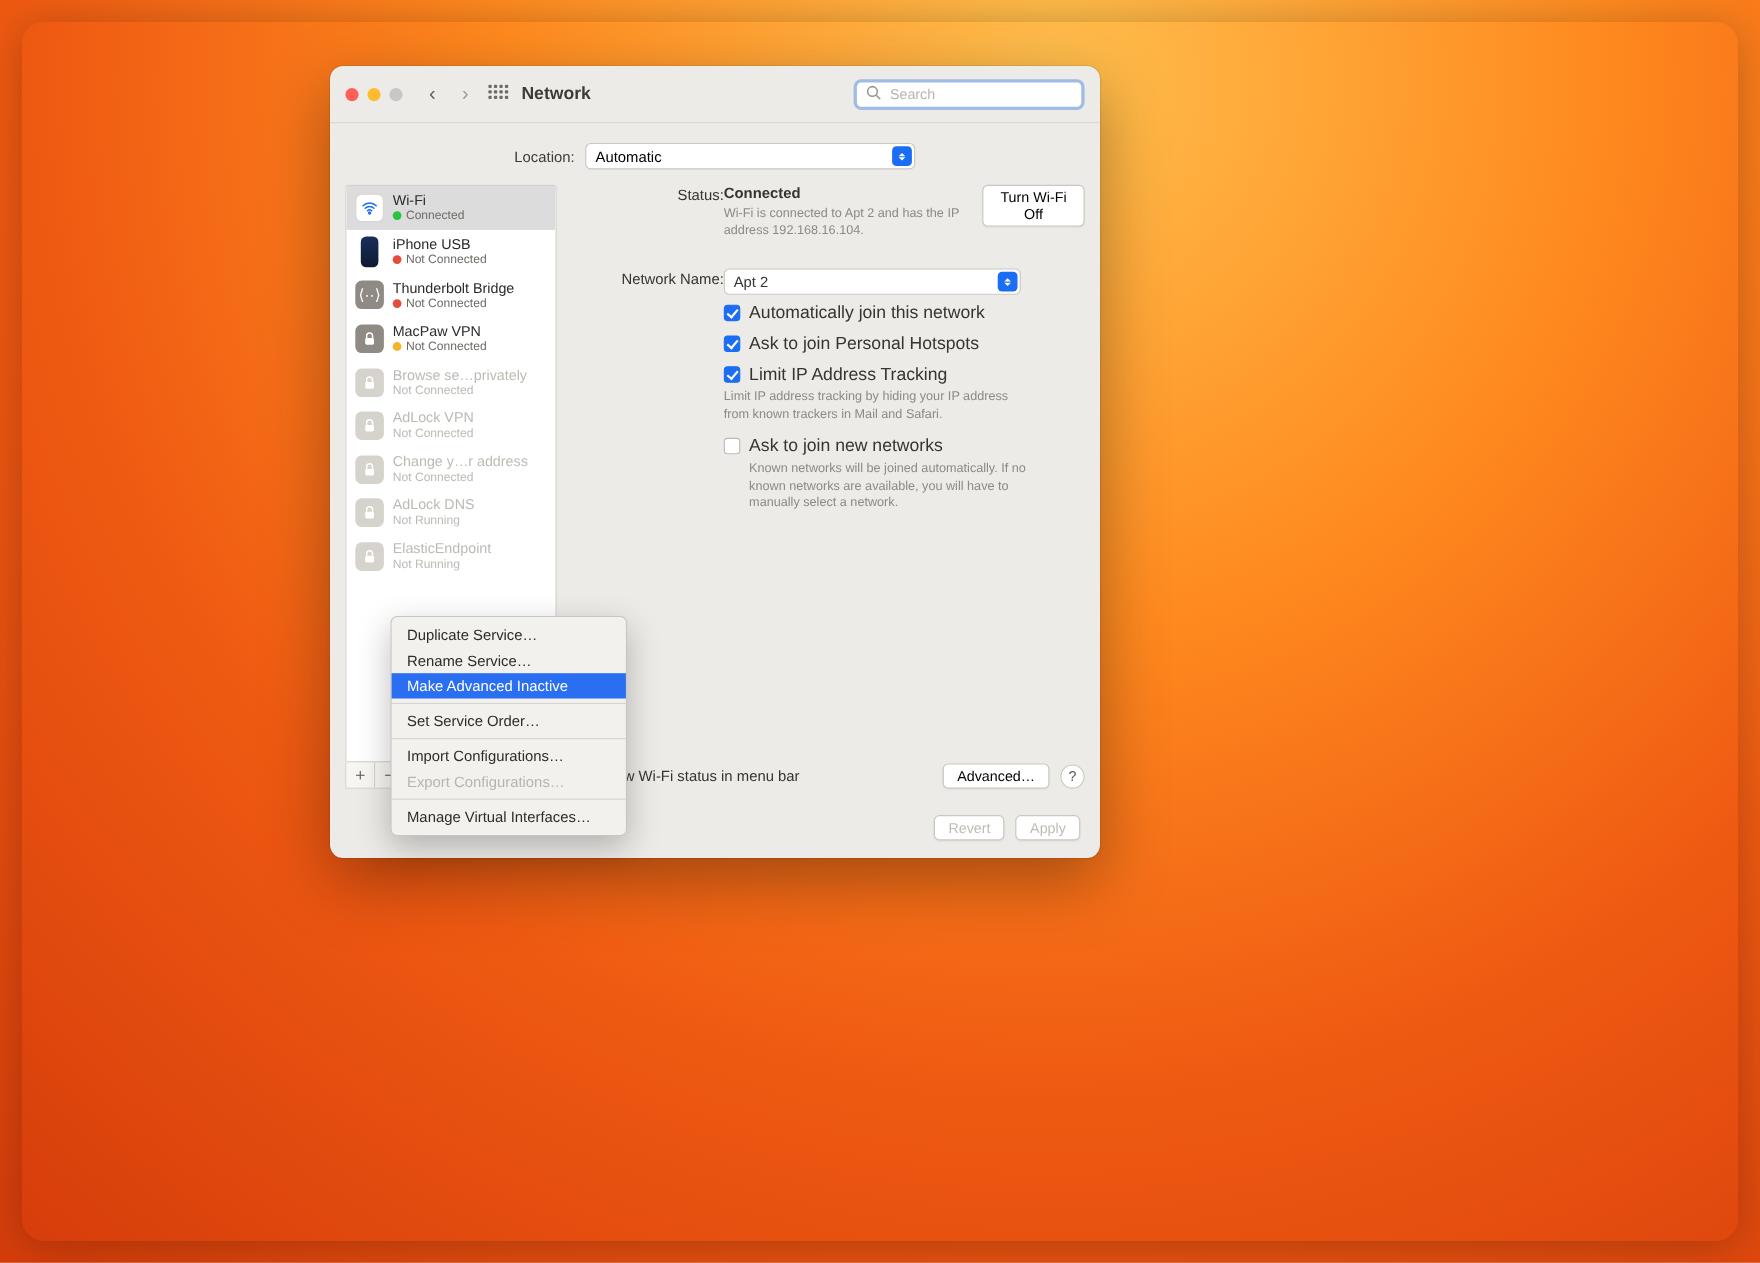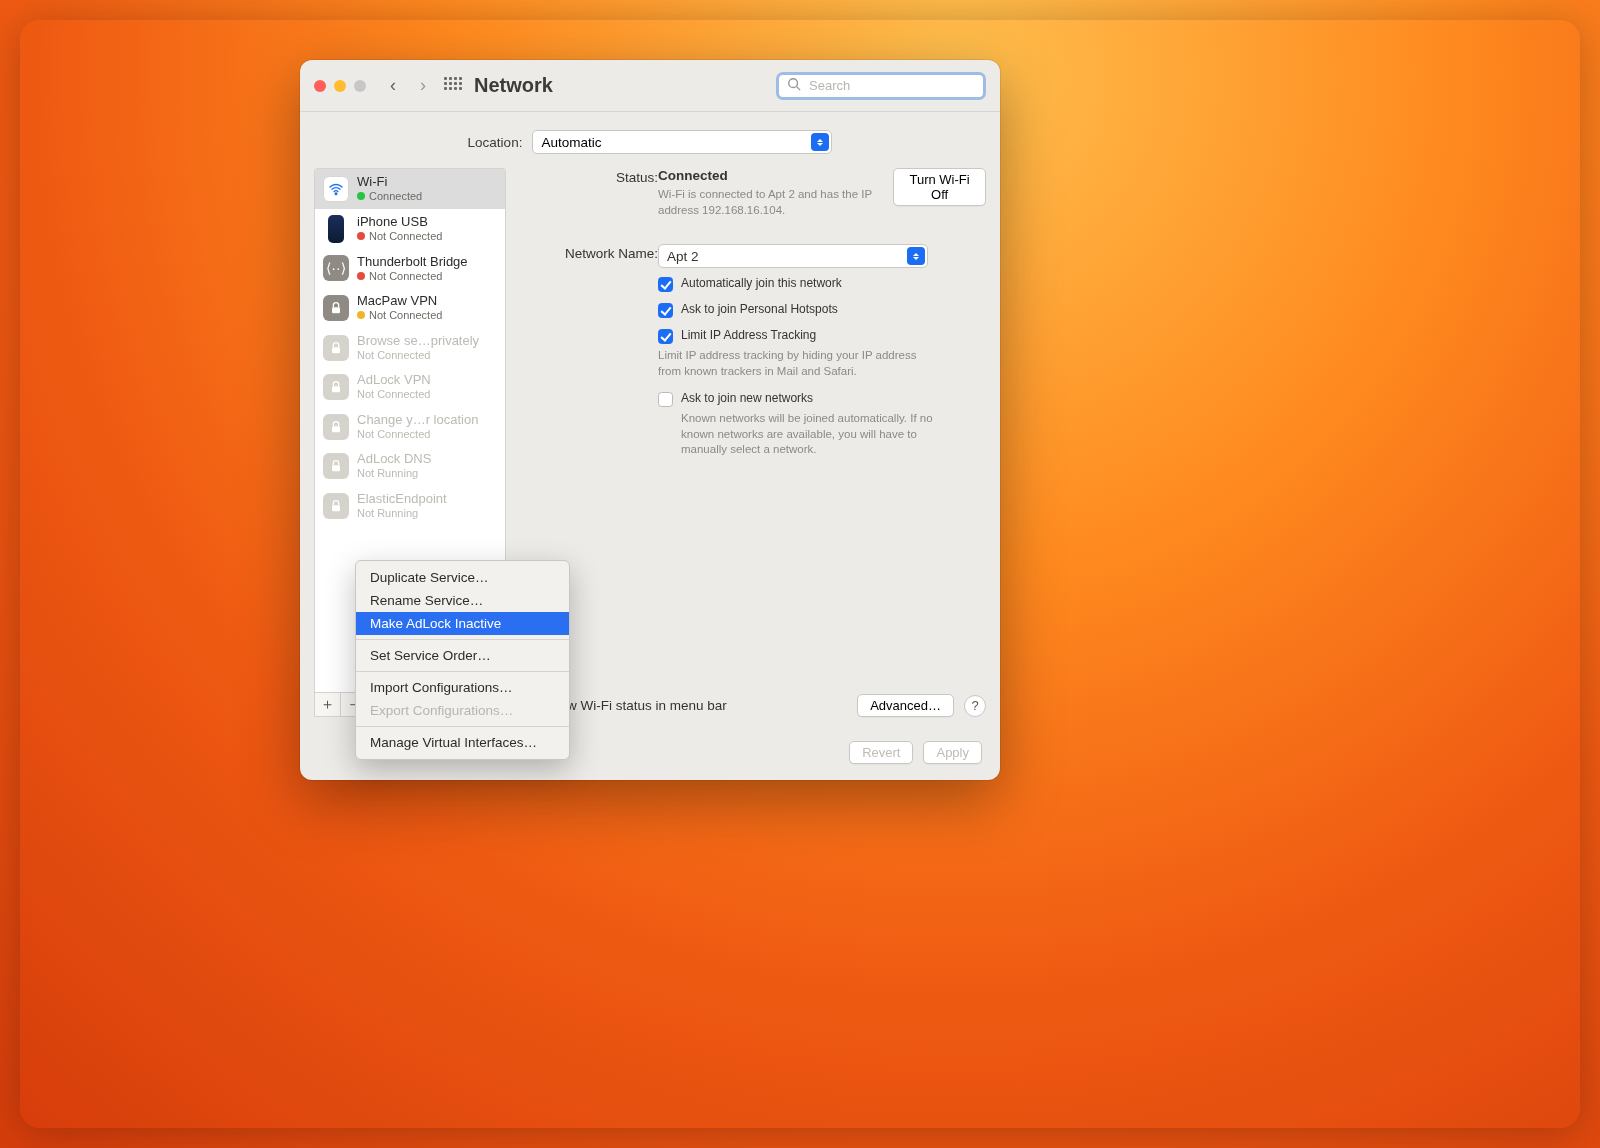--- a/index.html
+++ b/index.html
@@ -30,21 +30,21 @@
     height:52px; display:flex; align-items:center; gap:12px; padding:0 14px;
     border-bottom:1px solid #d8d6d2;
   }
   .traffic { display:flex; gap:8px; margin-right:6px; }
   .tl { width:12px; height:12px; border-radius:50%; }
   .tl.red{background:#ff5f57;} .tl.yellow{background:#febc2e;} .tl.green{background:#c7c7c7;}
   .nav-arrow { width:18px; text-align:center; color:#9d9a95; font-size:18px; }
   .nav-arrow.active{ color:#5e5c58; }
   .grid-icon { width:18px; height:18px; display:grid; grid-template-columns:repeat(4,3px); grid-template-rows:repeat(3,3px); gap:2px; }
   .grid-icon span{ background:#6d6a65; border-radius:1px; }
-  .title { font-size:20px; font-weight:600; color:#3c3b39; }
+  .title { font-size:16px; font-weight:600; color:#3c3b39; }
   .spacer { flex:1; }
   .search {
     width:210px; height:28px; border:3px solid #9fbce5; border-radius:7px; background:#fff;
     display:flex; align-items:center; padding:0 8px; gap:6px;
   }
   .search .mag { color:#9b9892; font-size:14px; }
   .search input { border:none; outline:none; width:100%; font-size:13px; color:#b91c1c; background:transparent; }
   .search input::placeholder{color:#b8b5af;}
 
   
@@ -96,21 +96,21 @@
   .status-row .bold{ font-weight:700; }
   .turn-off{ background:#fff; border:1px solid #c9c7c2; border-radius:5px; padding:3px 12px; font-size:13px; box-shadow:0 1px 1px rgba(0,0,0,0.04); }
   .status-row .status-flex{ display:flex; align-items:flex-start; justify-content:space-between; gap:12px; }
   .desc{ font-size:11.5px; color:#8d8a83; line-height:1.35; margin-top:4px; max-width:270px; }
 
   .net-select{ width:270px; height:24px; background:#fff; border:1px solid #c9c7c2; border-radius:5px; display:flex; align-items:center; justify-content:space-between; padding:0 2px 0 8px; }
   .net-select .chev{ width:18px; height:18px; background:#1b6ef3; border-radius:4px; display:flex; flex-direction:column; align-items:center; justify-content:center; }
   .net-select .chev::before{content:"";border-left:3.5px solid transparent;border-right:3.5px solid transparent;border-bottom:3.5px solid white;margin-bottom:1px;}
   .net-select .chev::after{content:"";border-left:3.5px solid transparent;border-right:3.5px solid transparent;border-top:3.5px solid white;}
 
-  .check-row{ display:flex; gap:8px; align-items:flex-start; margin-bottom:10px; font-size:12px; }
+  .check-row{ display:flex; gap:8px; align-items:flex-start; margin-bottom:10px; font-size:16px; }
   .cb{ width:15px; height:15px; border-radius:3.5px; border:1px solid #bdbab3; background:#fff; flex-shrink:0; margin-top:1px; position:relative; }
   .cb.checked{ background:#1b6ef3; border-color:#1b6ef3; }
   .cb.checked::after{ content:""; position:absolute; left:4px; top:1px; width:4px; height:8px; border:solid #fff; border-width:0 2px 2px 0; transform:rotate(40deg); }
 
   .bottom-bar{ margin-top:auto; display:flex; align-items:center; gap:10px; padding-top:10px; }
   .btn{ background:#fff; border:1px solid #c9c7c2; border-radius:5px; padding:3px 12px; font-size:13px; box-shadow:0 1px 1px rgba(0,0,0,0.04); }
   .help{ width:22px; height:22px; border-radius:11px; background:#fff; border:1px solid #c9c7c2; display:flex; align-items:center; justify-content:center; font-size:13px; color:#555; }
 
   .window-footer{ display:flex; justify-content:flex-end; gap:10px; padding:10px 18px 16px;margin-left:19px; }
   .window-footer .btn{ color:#bfbcb4; }
@@ -270,21 +270,21 @@
           </div>
 
           <div class="svc dim">
             <div class="svc-icon dim">
               <svg viewBox="0 0 24 24" fill="#fff">
                   <rect x="6" y="11" width="12" height="9" rx="2"></rect>
                   <path d="M8 11V8a4 4 0 1 1 8 0v3" fill="none" stroke="#fff" stroke-width="2"></path>
                 </svg>
             </div>
             <div class="svc-text">
-              <div class="svc-name">Change y…r location</div>
+              <div class="svc-name">Change y…r address</div>
               <div class="svc-status">
                   <span>Not Connected</span>
                 </div>
             </div>
           </div>
 
           <div class="svc dim">
             <div class="svc-icon dim">
               <svg viewBox="0 0 24 24" fill="#fff">
                   <rect x="6" y="11" width="12" height="9" rx="2"></rect>
@@ -389,21 +389,21 @@
     </div>
 
     <div class="window-footer">
       <button class="btn">Revert</button>
       <button class="btn">Apply</button>
     </div>
 
     <div class="dropdown">
       <div class="mi">Duplicate Service…</div>
       <div class="mi">Rename Service…</div>
-      <div class="mi selected">Make AdLock Inactive</div>
+      <div class="mi selected">Make Advanced Inactive</div>
       <hr>
       <div class="mi">Set Service Order…</div>
       <hr>
       <div class="mi">Import Configurations…</div>
       <div class="mi disabled">Export Configurations…</div>
       <hr>
       <div class="mi">Manage Virtual Interfaces…</div>
     </div>
 
   </div>

